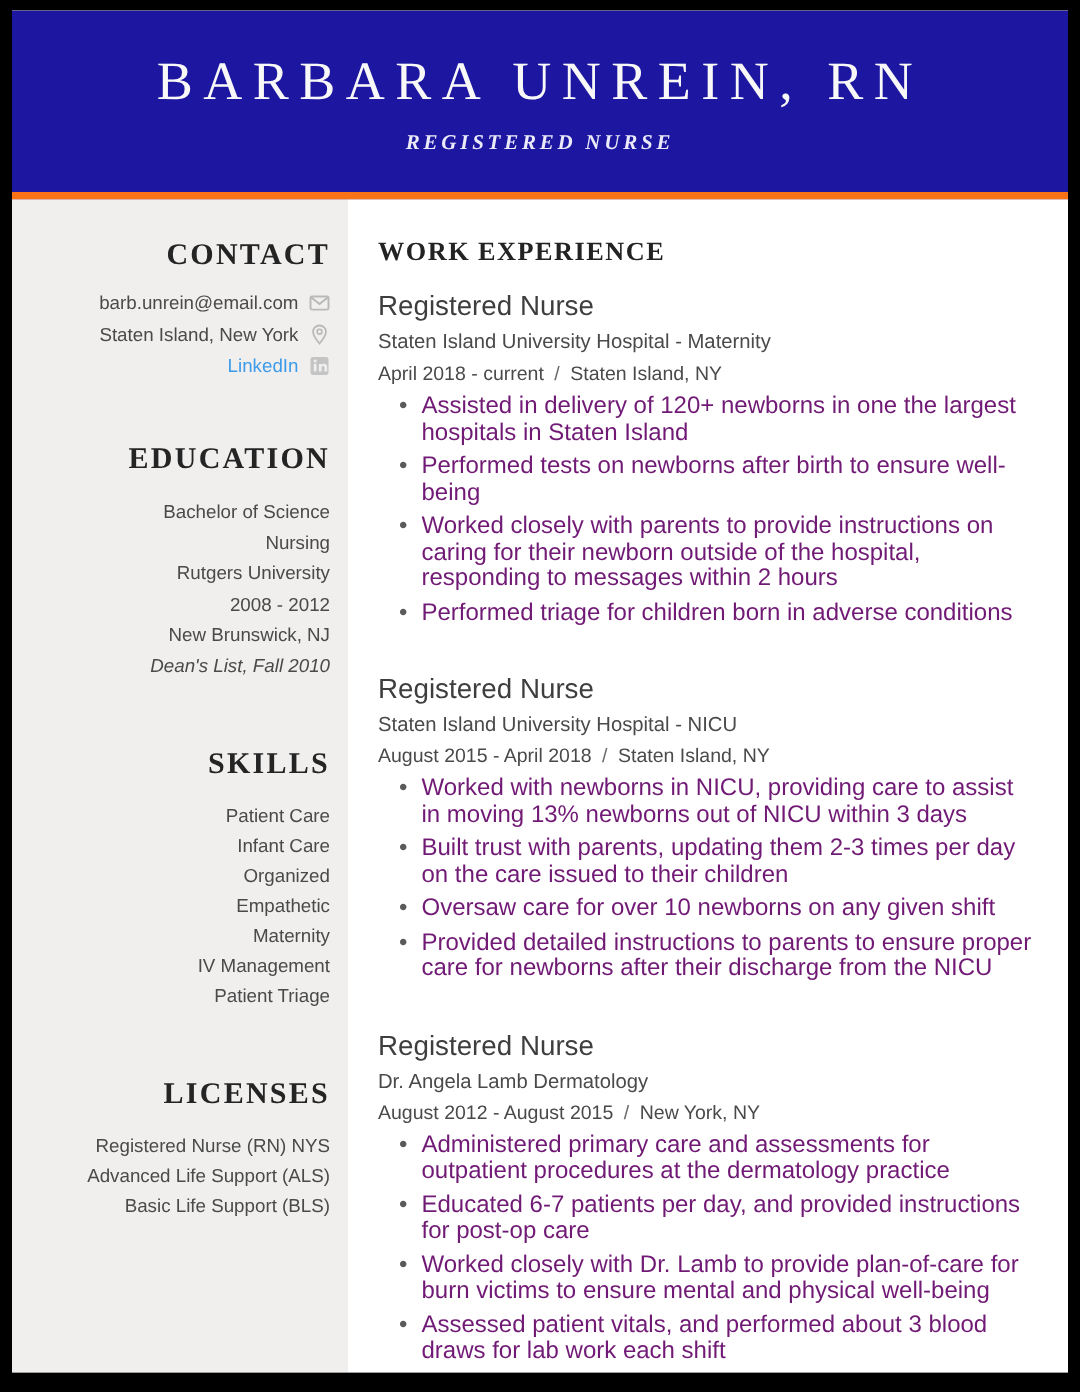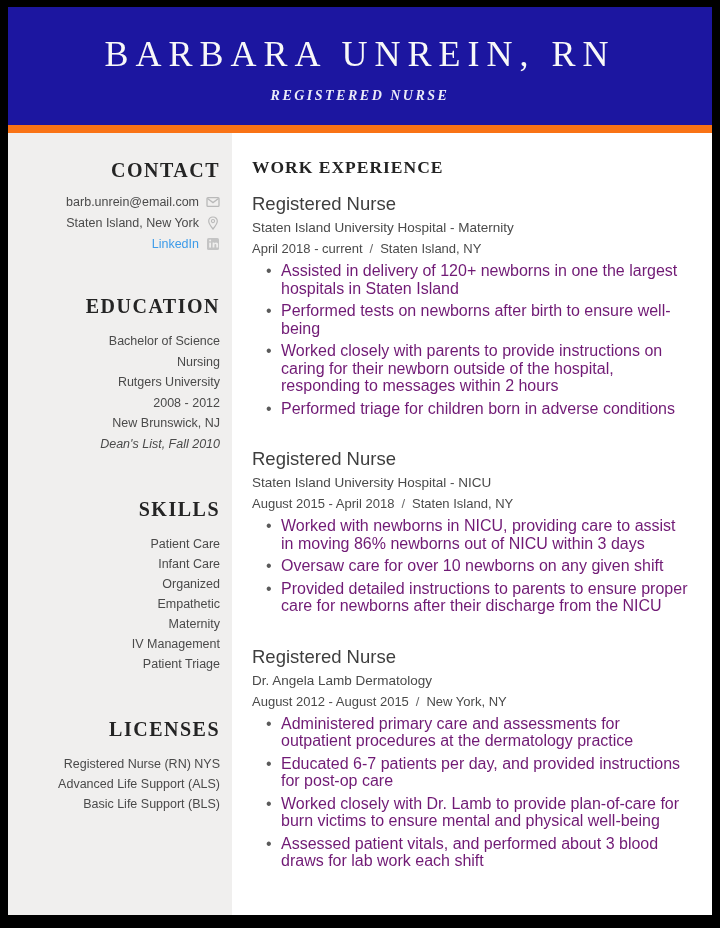--- a/index.html
+++ b/index.html
@@ -14,21 +14,21 @@
   .doc {
     width: 100%; height: 100%;
     background: #ffffff;
     display: flex; flex-direction: column;
     overflow: hidden;
   }
 
   
   .banner {
     background: #1c16a0;
-    border-bottom: 8px solid #f97316;
+    border-bottom: 5px solid #f97316;
     height: 126px;
     text-align: center;
     padding-top: 26px;
     flex: 0 0 auto;
   }
   .banner h1 {
     font-family: "Liberation Serif", serif;
     font-weight: 400;
     font-size: 36px;
     letter-spacing: 7px;
@@ -227,21 +227,22 @@
           </ul>
         </div>
 
         <div class="job">
           <div class="job-title">Registered Nurse</div>
           <div class="job-company">Staten Island University Hospital - NICU</div>
           <div class="job-meta">
             <span>August 2015 - April 2018</span><span class="sep">/</span><span>Staten Island, NY</span>
           </div>
           <ul class="bullets">
-            <li>Worked with newborns in NICU, providing care to assist in moving 86% newborns out of NICU within 3 days</li>
+            <li>Worked with newborns in NICU, providing care to assist in moving 13% newborns out of NICU within 3 days</li>
+            <li>Built trust with parents, updating them 2-3 times per day on the care issued to their children</li>
             <li>Oversaw care for over 10 newborns on any given shift</li>
             <li>Provided detailed instructions to parents to ensure proper care for newborns after their discharge from the NICU</li>
           </ul>
         </div>
 
         <div class="job">
           <div class="job-title">Registered Nurse</div>
           <div class="job-company">Dr. Angela Lamb Dermatology</div>
           <div class="job-meta">
             <span>August 2012 - August 2015</span><span class="sep">/</span><span>New York, NY</span>

